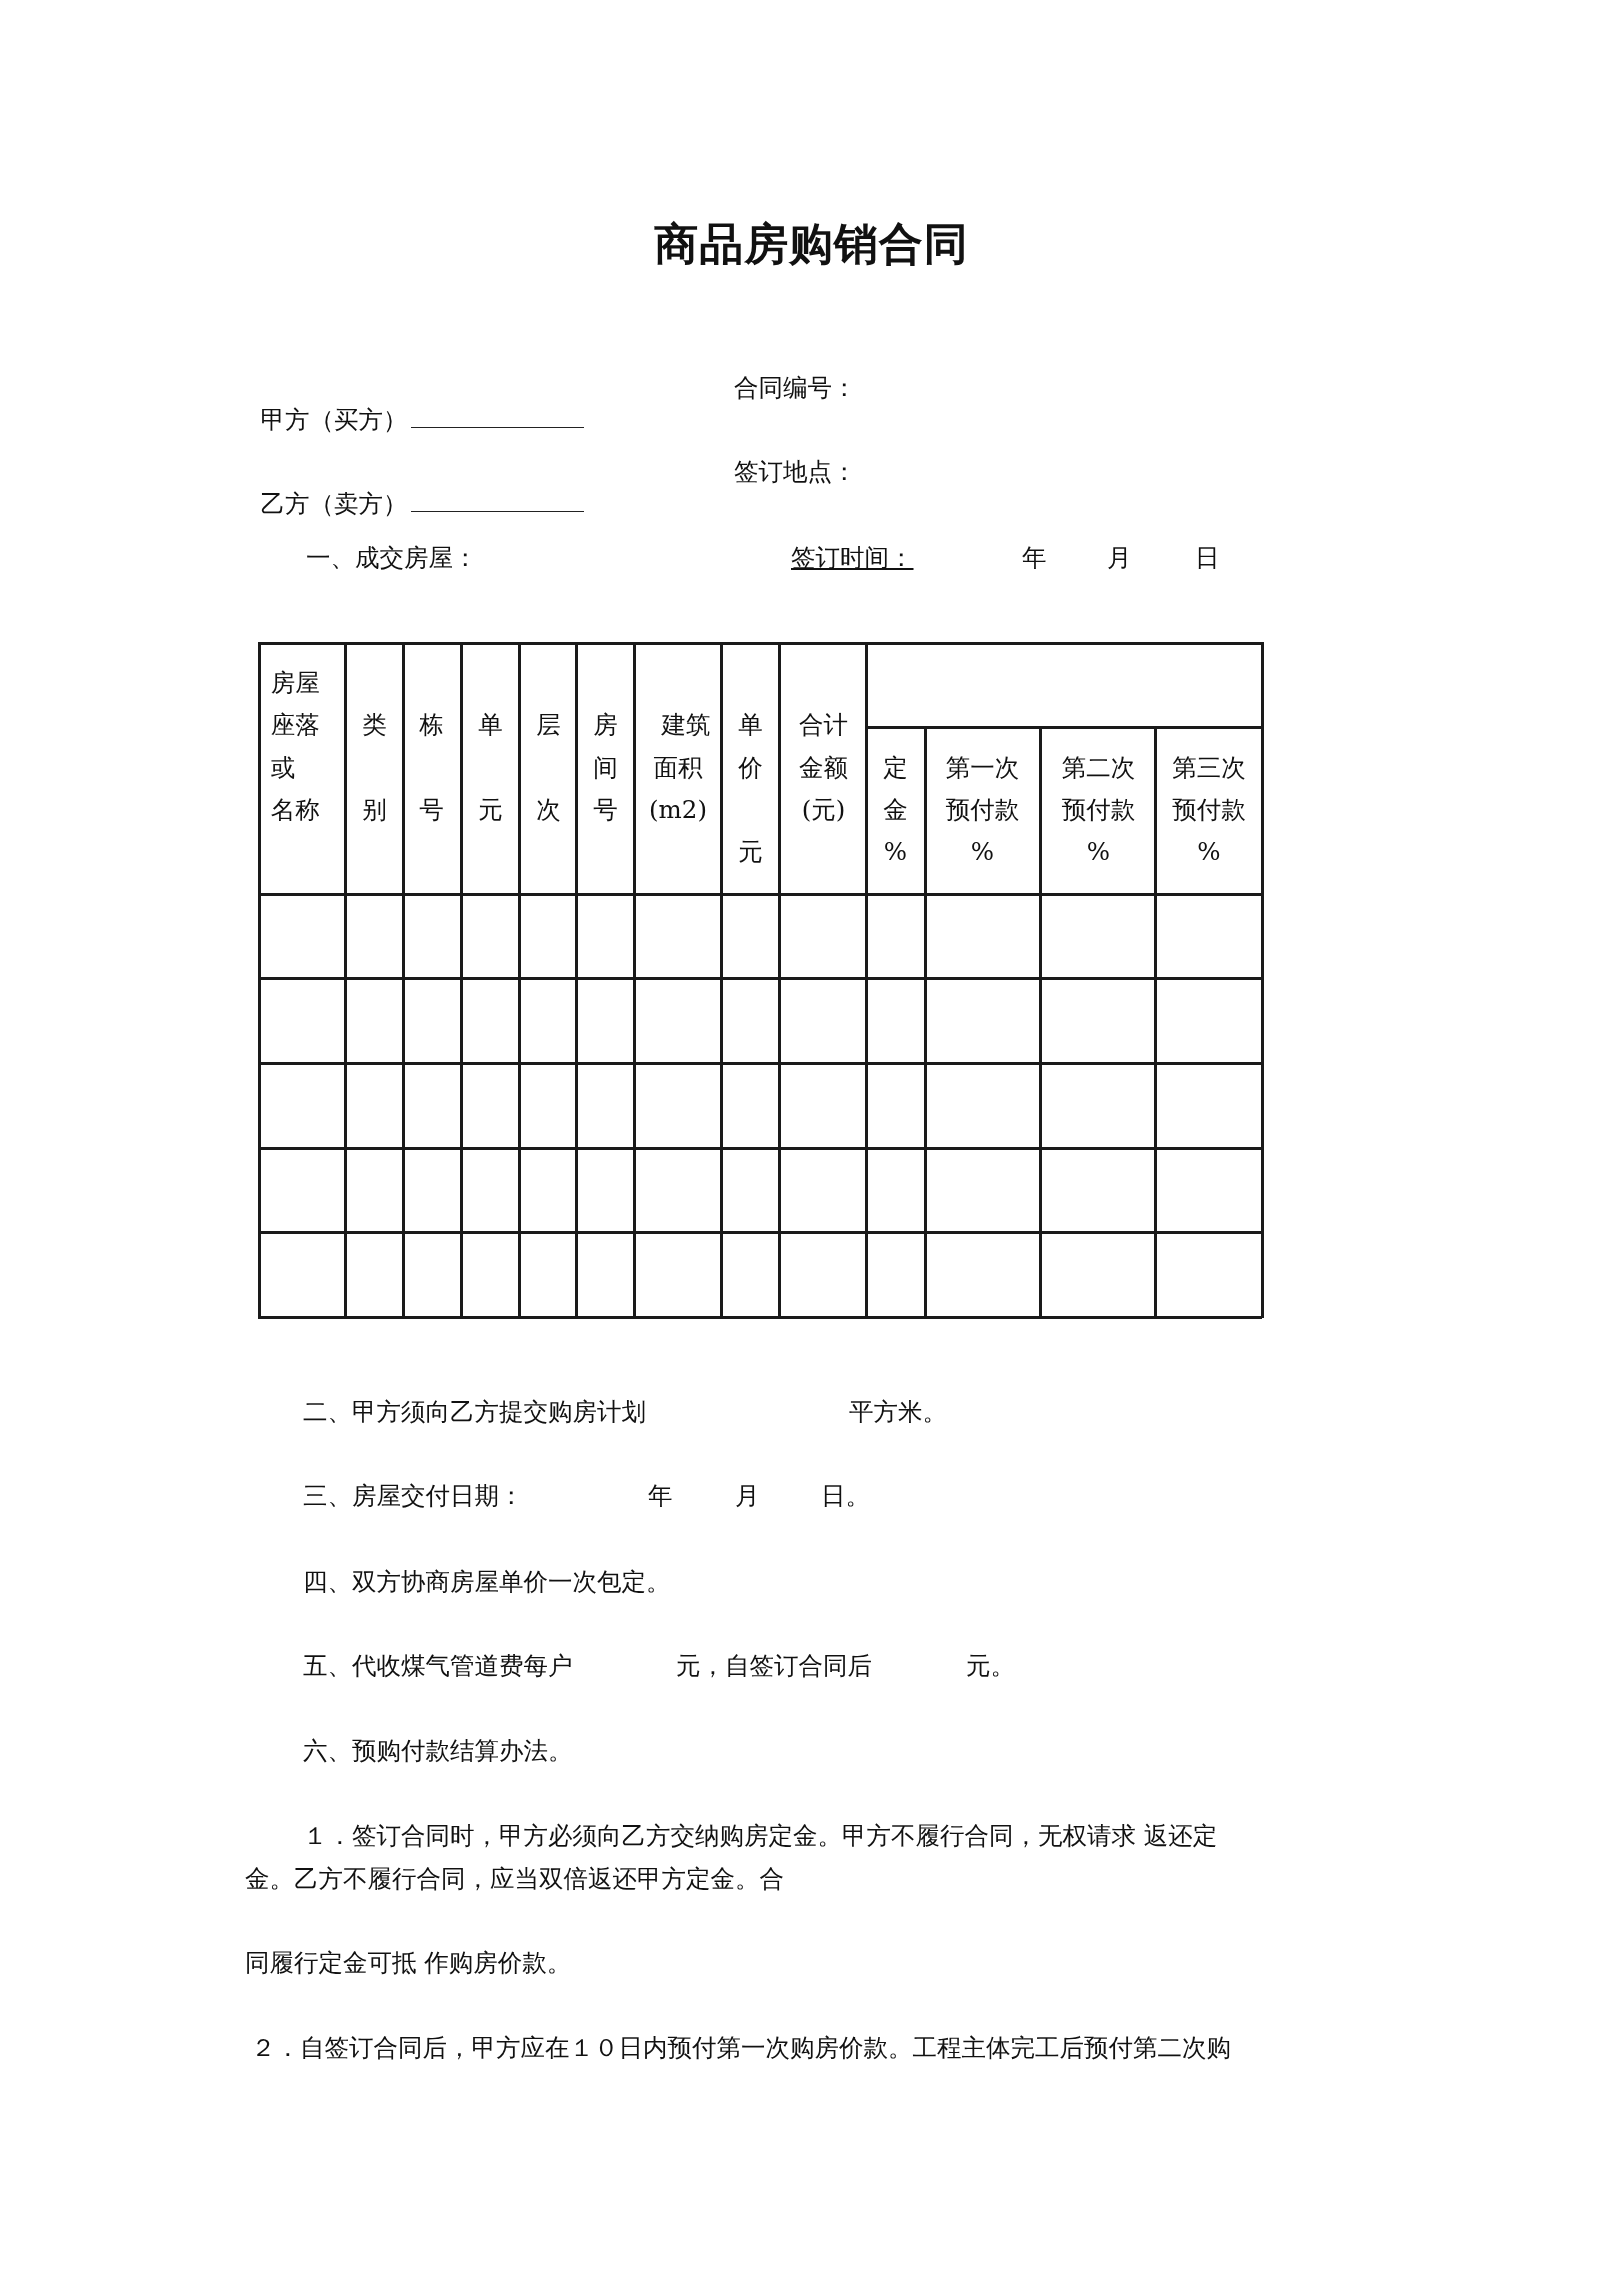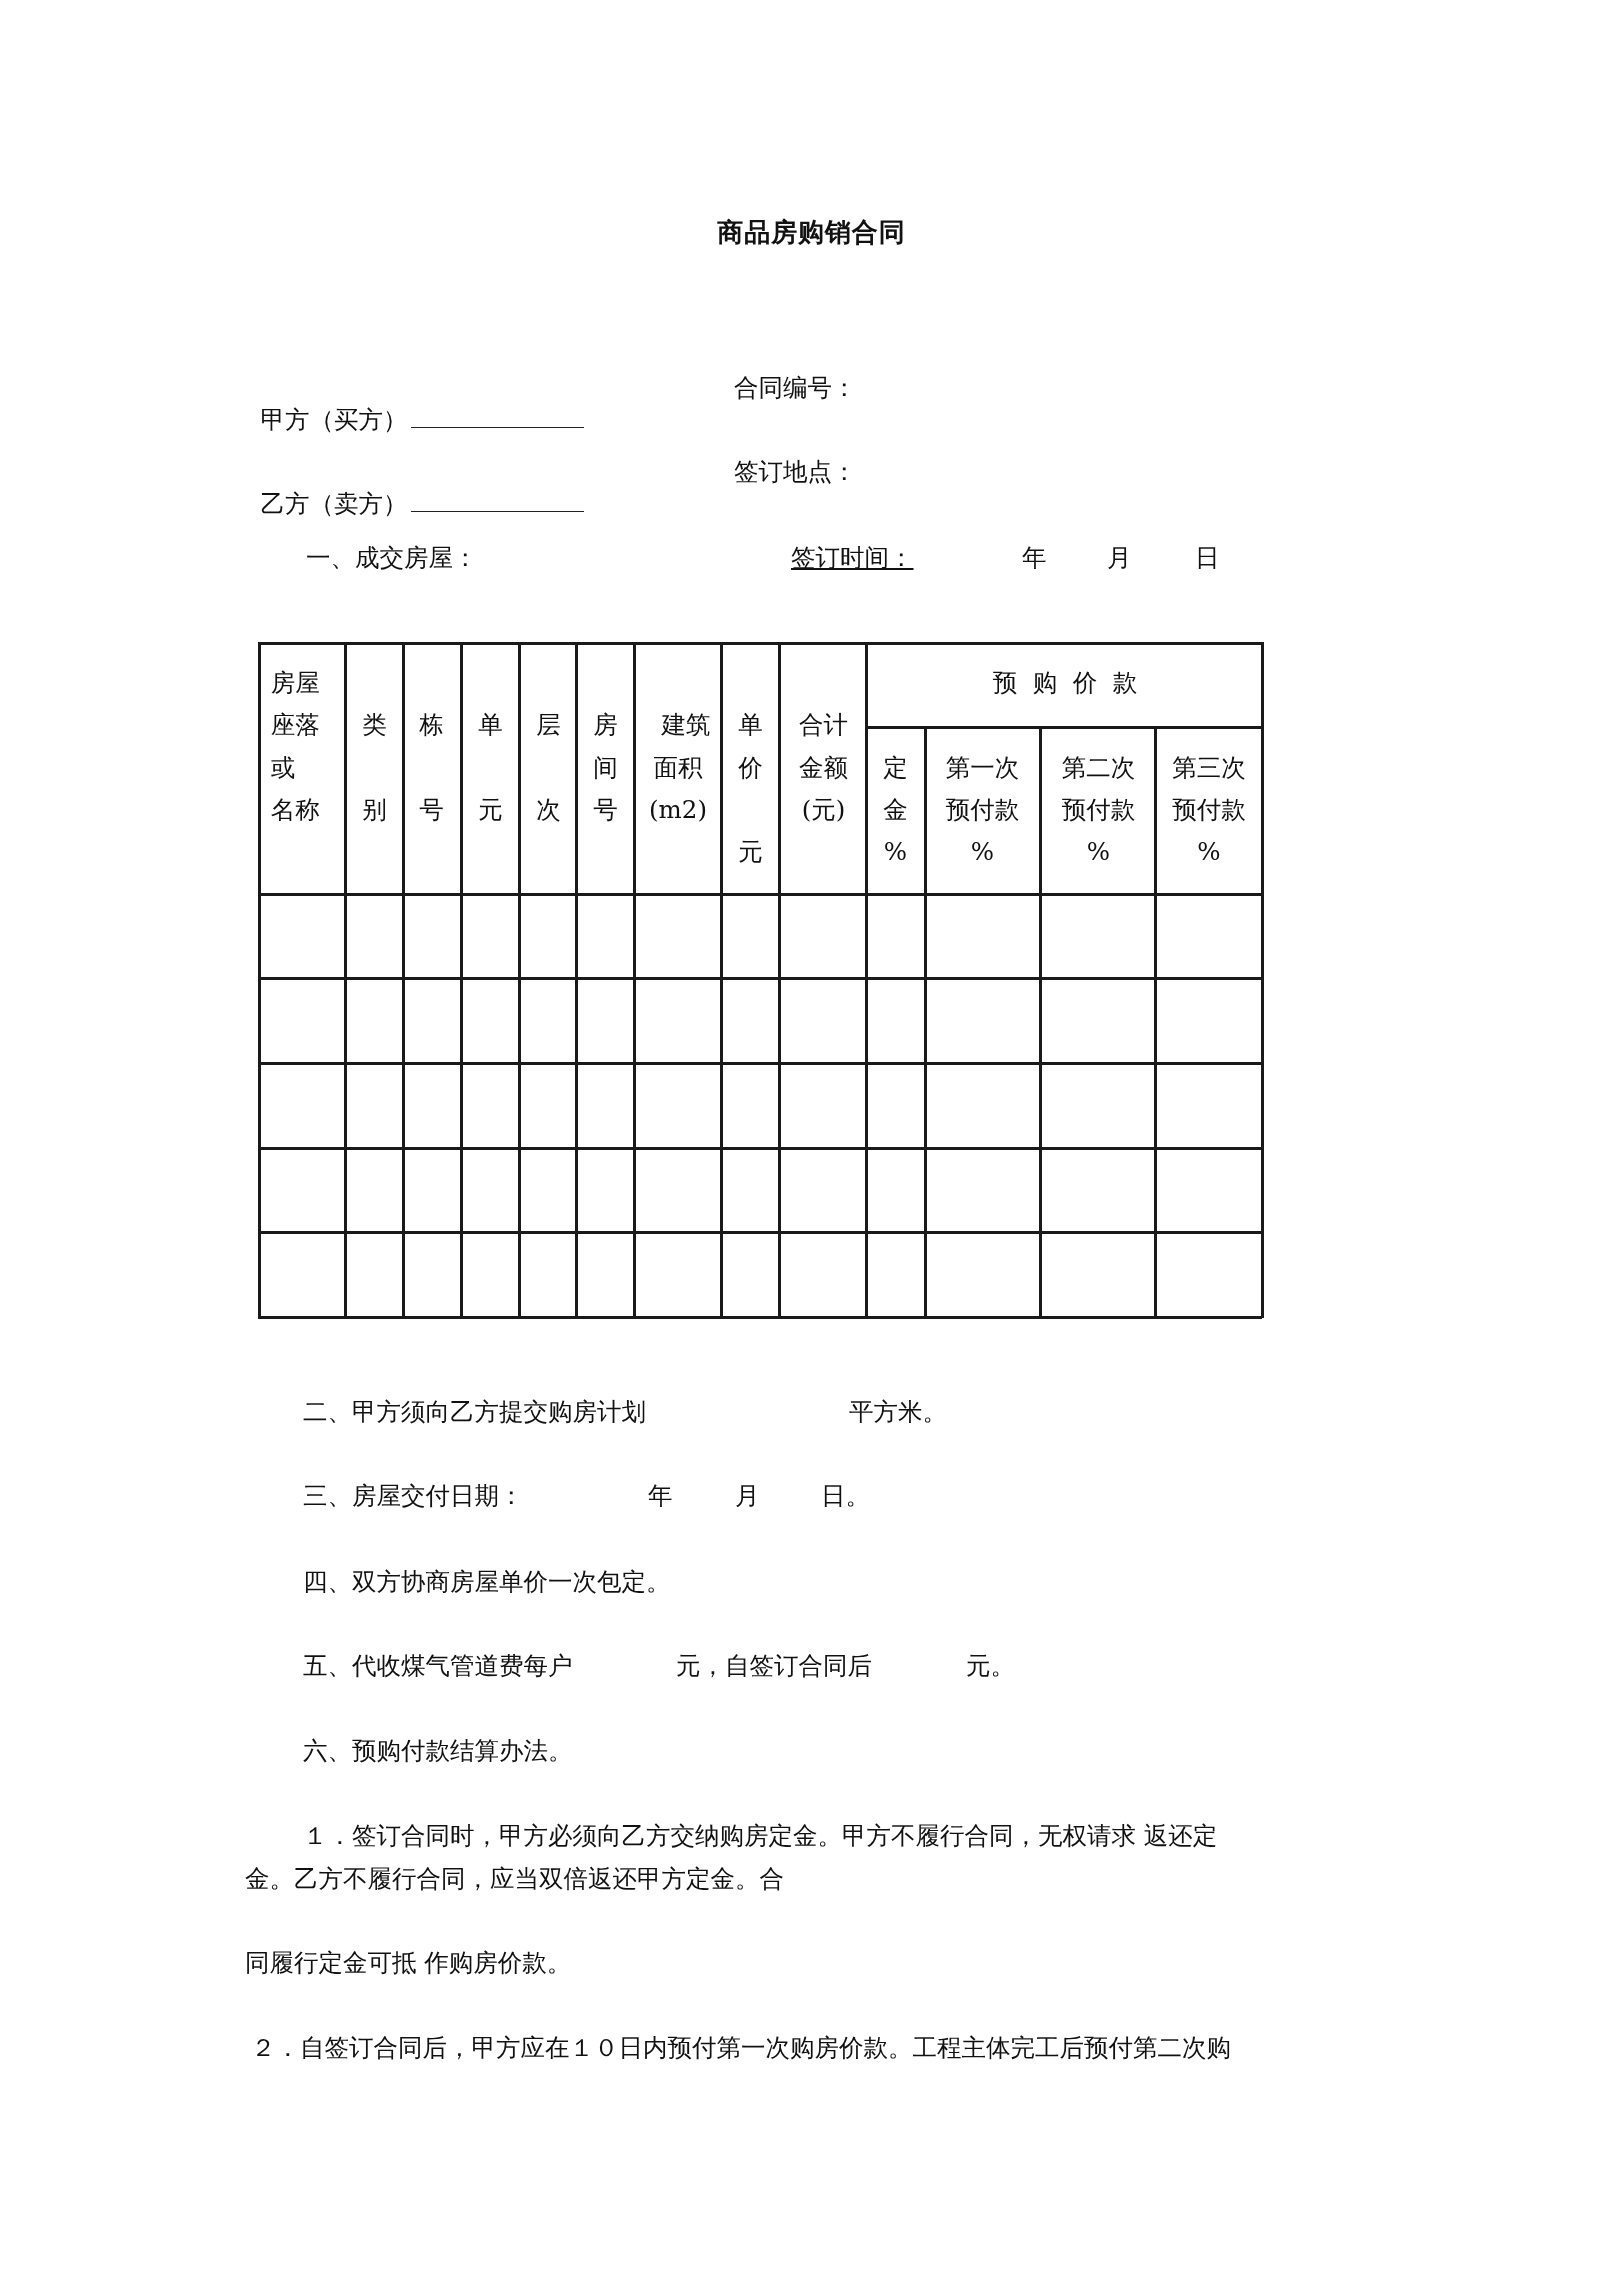--- a/index.html
+++ b/index.html
@@ -2,21 +2,21 @@
 <html style="font-size:14.5px"><head>
 <meta charset="utf-8">
 <style>
   html, body { margin: 0; padding: 0; background: #ffffff; }
   body {
     width: 1623px; height: 2294px; position: relative; overflow: hidden;
     font-family: "DejaVu Serif", "Liberation Serif", serif;
     color: #111111;
   }
   .abs { position: absolute; white-space: pre; }
-  .title { font-size: 26px; font-weight: bold; left: 0; width: 1623px; text-align: center; top: 215px; letter-spacing: 0.9px; }
+  .title { font-size: 44px; font-weight: bold; left: 0; width: 1623px; text-align: center; top: 215px; letter-spacing: 0.9px; }
   .txt { font-size: 24.5px; line-height: 31px; }
   .blank-line { display: inline-block; width: 173px; border-bottom: 1.8px solid #222; height: 23.6px; vertical-align: baseline; margin-left: 3.6px; }
 
   
   #tbl { position: absolute; left: 258px; top: 642px; width: 1004px; height: 687px; }
   .hl { position: absolute; height: 2.7px; background: #1a1a1a; }
   .vl { position: absolute; width: 2.7px; background: #1a1a1a; }
   .cell { position: absolute; font-size: 24.5px; line-height: 42px; text-align: center; white-space: pre; }
   .para { font-size: 24.5px; line-height: 31px; }
 </style>
@@ -81,21 +81,20 @@
     <div class="cell" style="left: 320px; width: 55px; top: 147px;">号</div>
     <div class="cell" style="left: 378px; width: 100px; top: 62px;">建筑</div>
     <div class="cell" style="left: 378px; width: 84px; top: 105px;">面积</div>
     <div class="cell" style="left: 378px; width: 84px; top: 147px;">(m2)</div>
     <div class="cell" style="left: 465px; width: 55px; top: 62px;">单</div>
     <div class="cell" style="left: 465px; width: 55px; top: 105px;">价</div>
     <div class="cell" style="left: 465px; width: 55px; top: 189px;">元</div>
     <div class="cell" style="left: 523px; width: 85px; top: 62px;">合计</div>
     <div class="cell" style="left: 523px; width: 85px; top: 105px;">金额</div>
     <div class="cell" style="left: 523px; width: 85px; top: 147px;">(元)</div>
-    <div class="cell" style="left: 610px; width: 394px; top: 20px;">预  购  价  款</div>
     <div class="cell" style="left: 610px; width: 55px; top: 105px;">定</div>
     <div class="cell" style="left: 610px; width: 55px; top: 147px;">金</div>
     <div class="cell" style="left: 610px; width: 55px; top: 189px;">%</div>
     <div class="cell" style="left: 668px; width: 113px; top: 105px;">第一次</div>
     <div class="cell" style="left: 668px; width: 113px; top: 147px;">预付款</div>
     <div class="cell" style="left: 668px; width: 113px; top: 189px;">%</div>
     <div class="cell" style="left: 784px; width: 113px; top: 105px;">第二次</div>
     <div class="cell" style="left: 784px; width: 113px; top: 147px;">预付款</div>
     <div class="cell" style="left: 784px; width: 113px; top: 189px;">%</div>
     <div class="cell" style="left: 899px; width: 104px; top: 105px;">第三次</div>

